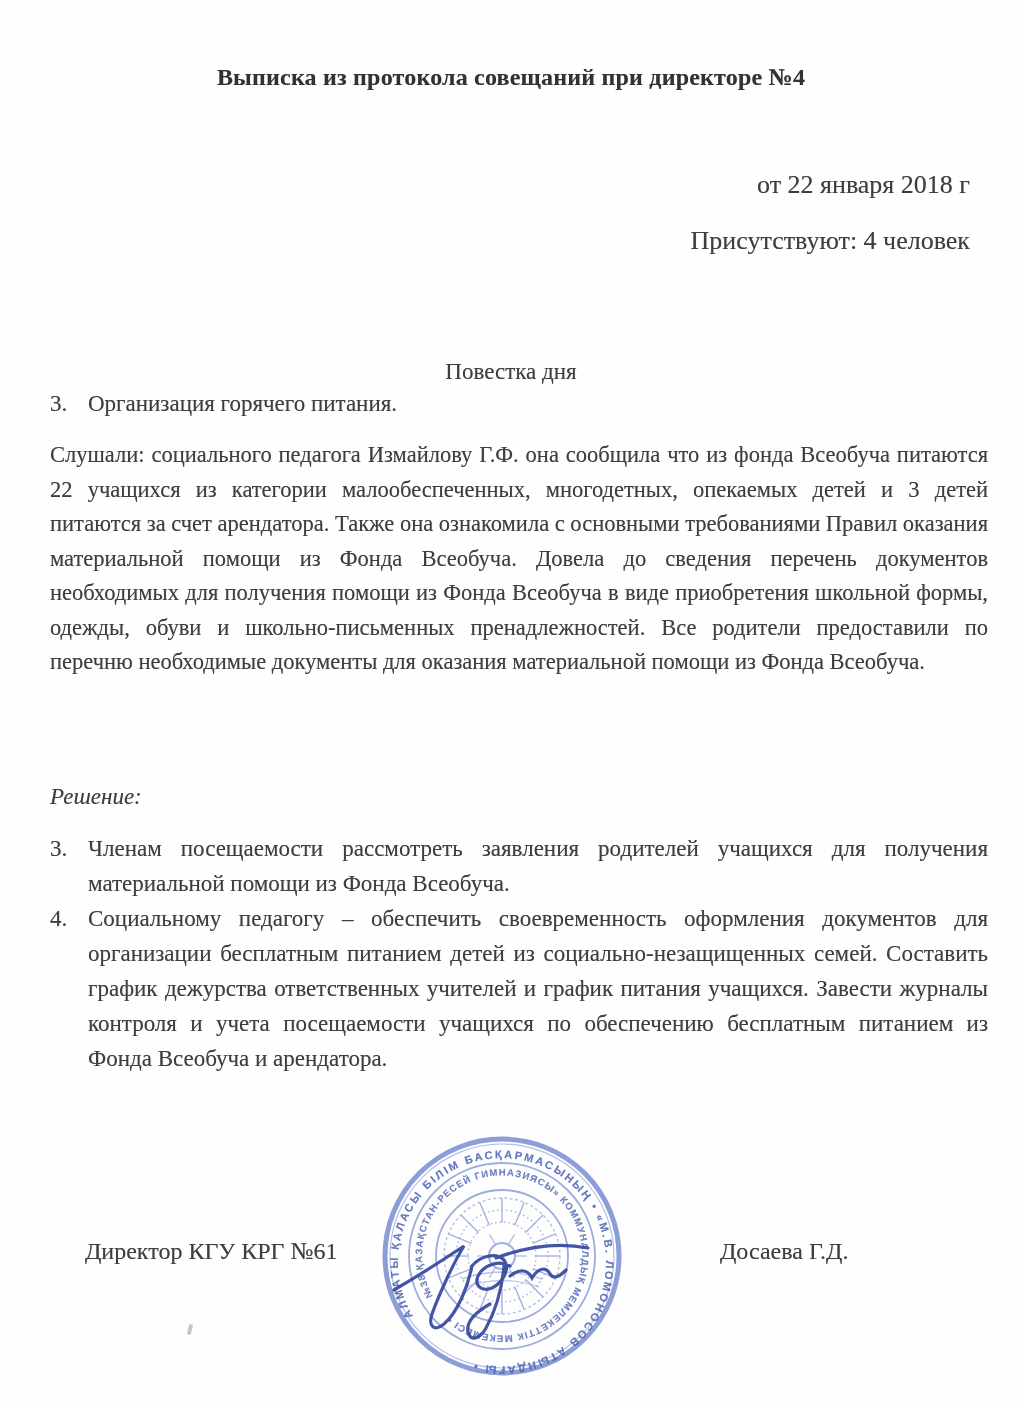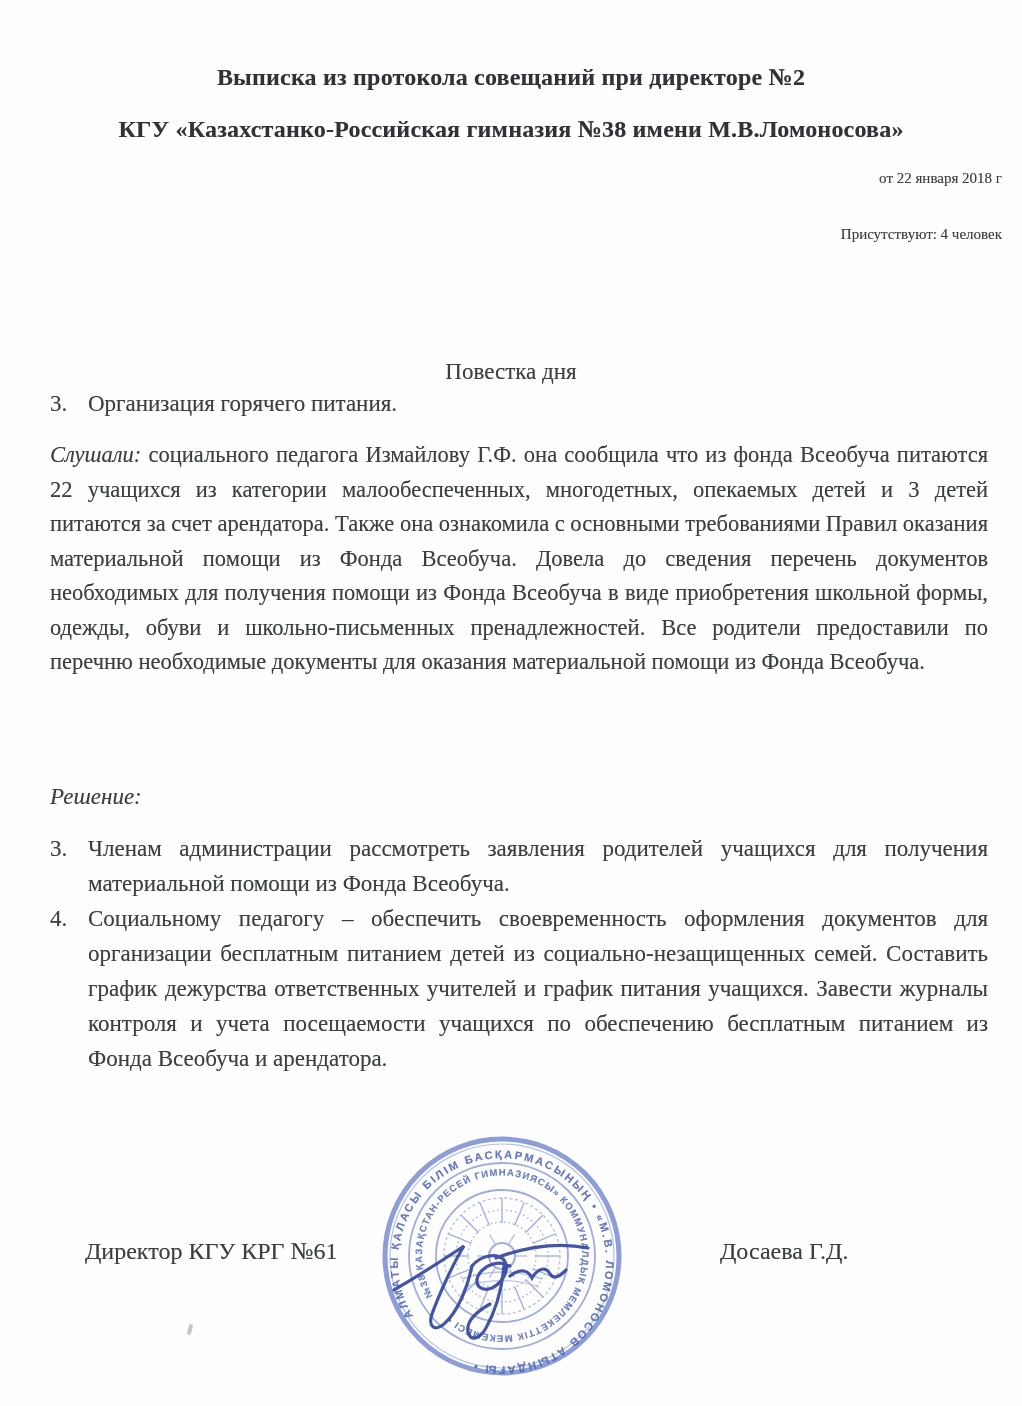--- a/index.html
+++ b/index.html
@@ -12,72 +12,71 @@
     color:#3e3e41;
     text-shadow:0 0 .6px rgba(70,75,78,.45), 1px 0 0 rgba(185,222,224,.18);
   }
   .abs{position:absolute;}
   .doc-title{
     left:0;width:100%;text-align:center;
     font-weight:bold;font-size:24px;color:#323236;
     letter-spacing:.2px;
   }
   .right-line{
-    right:20px;text-align:center;font-size:15px;
+    right:52px;text-align:center;font-size:26px;
   }
   .center-line{
     left:0;width:100%;text-align:center;font-size:23px;
   }
   .num-item{
     left:50px;width:938px;display:flex;align-items:flex-start;
     font-size:23px;line-height:35px;
   }
   .num-col{flex:0 0 38px;}
   .num-text{flex:1 1 auto;text-align:justify;}
   .body-par{
     left:50px;width:938px;text-align:justify;
     font-size:22.5px;line-height:34.5px;
   }
-  .italic{font-style:italic;}
+  .italic{}
   .decision-head{left:50px;font-size:23px;font-style:italic;}
   .sign-label{font-size:24px;}
   .stamp-svg{pointer-events:none;}
   .sig-svg{pointer-events:none;}
   .artifact{
     width:4px;height:11px;border-radius:2px;
     background:#97979b;opacity:.55;transform:rotate(14deg);
   }
 </style>
 </head>
 <body>
 
 <div class="page">
 
-  <div class="abs doc-title" style="top:64px;">Выписка из протокола совещаний при директоре №2</div>
-  <div class="abs doc-title" style="top:116px;">КГУ «Казахстанко-Российская гимназия №38 имени М.В.Ломоносова»</div>
+  <div class="abs doc-title" style="top:64px;">Выписка из протокола совещаний при директоре №4</div>
 
   <div class="abs right-line" style="top:170px;">от 22 января 2018 г</div>
   <div class="abs right-line" style="top:226px;">Присутствуют: 4 человек</div>
 
   <div class="abs center-line" style="top:331px;margin-top:28px;">Повестка дня</div>
 
   <div class="abs num-item" style="top:386px;">
     <span class="num-col">3.</span>
     <span class="num-text" style="text-align:left;">Организация горячего питания.</span>
   </div>
 
   <div class="abs body-par" style="top:438px;">
     <span class="italic">Слушали:</span><span> социального педагога Измайлову Г.Ф. она сообщила что из фонда Всеобуча питаются 22 учащихся из категории малообеспеченных, многодетных, опекаемых детей и 3 детей питаются за счет арендатора. Также она ознакомила с основными требованиями Правил оказания материальной помощи из Фонда Всеобуча. Довела до сведения перечень документов необходимых для получения помощи из Фонда Всеобуча в виде приобретения школьной формы, одежды, обуви и школьно-письменных пренадлежностей. Все родители предоставили по перечню необходимые документы для оказания материальной помощи из Фонда Всеобуча.</span>
   </div>
 
   <div class="abs decision-head" style="top:784px;">Решение:</div>
 
   <div class="abs num-item" style="top:831px;">
     <span class="num-col">3.</span>
-    <span class="num-text">Членам администрации рассмотреть заявления родителей учащихся для получения материальной помощи из Фонда Всеобуча.</span>
+    <span class="num-text">Членам посещаемости рассмотреть заявления родителей учащихся для получения материальной помощи из Фонда Всеобуча.</span>
   </div>
 
   <div class="abs num-item" style="top:901px;">
     <span class="num-col">4.</span>
     <span class="num-text">Социальному педагогу – обеспечить своевременность оформления документов для организации бесплатным питанием детей из социально-незащищенных семей. Составить график дежурства ответственных учителей и график питания учащихся. Завести журналы контроля и учета посещаемости учащихся по обеспечению бесплатным питанием из Фонда Всеобуча и арендатора.</span>
   </div>
 
   <div class="abs sign-label" style="left:85px;top:1238px;">Директор КГУ КРГ №61</div>
   <div class="abs sign-label" style="left:720px;top:1238px;">Досаева Г.Д.</div>
 

